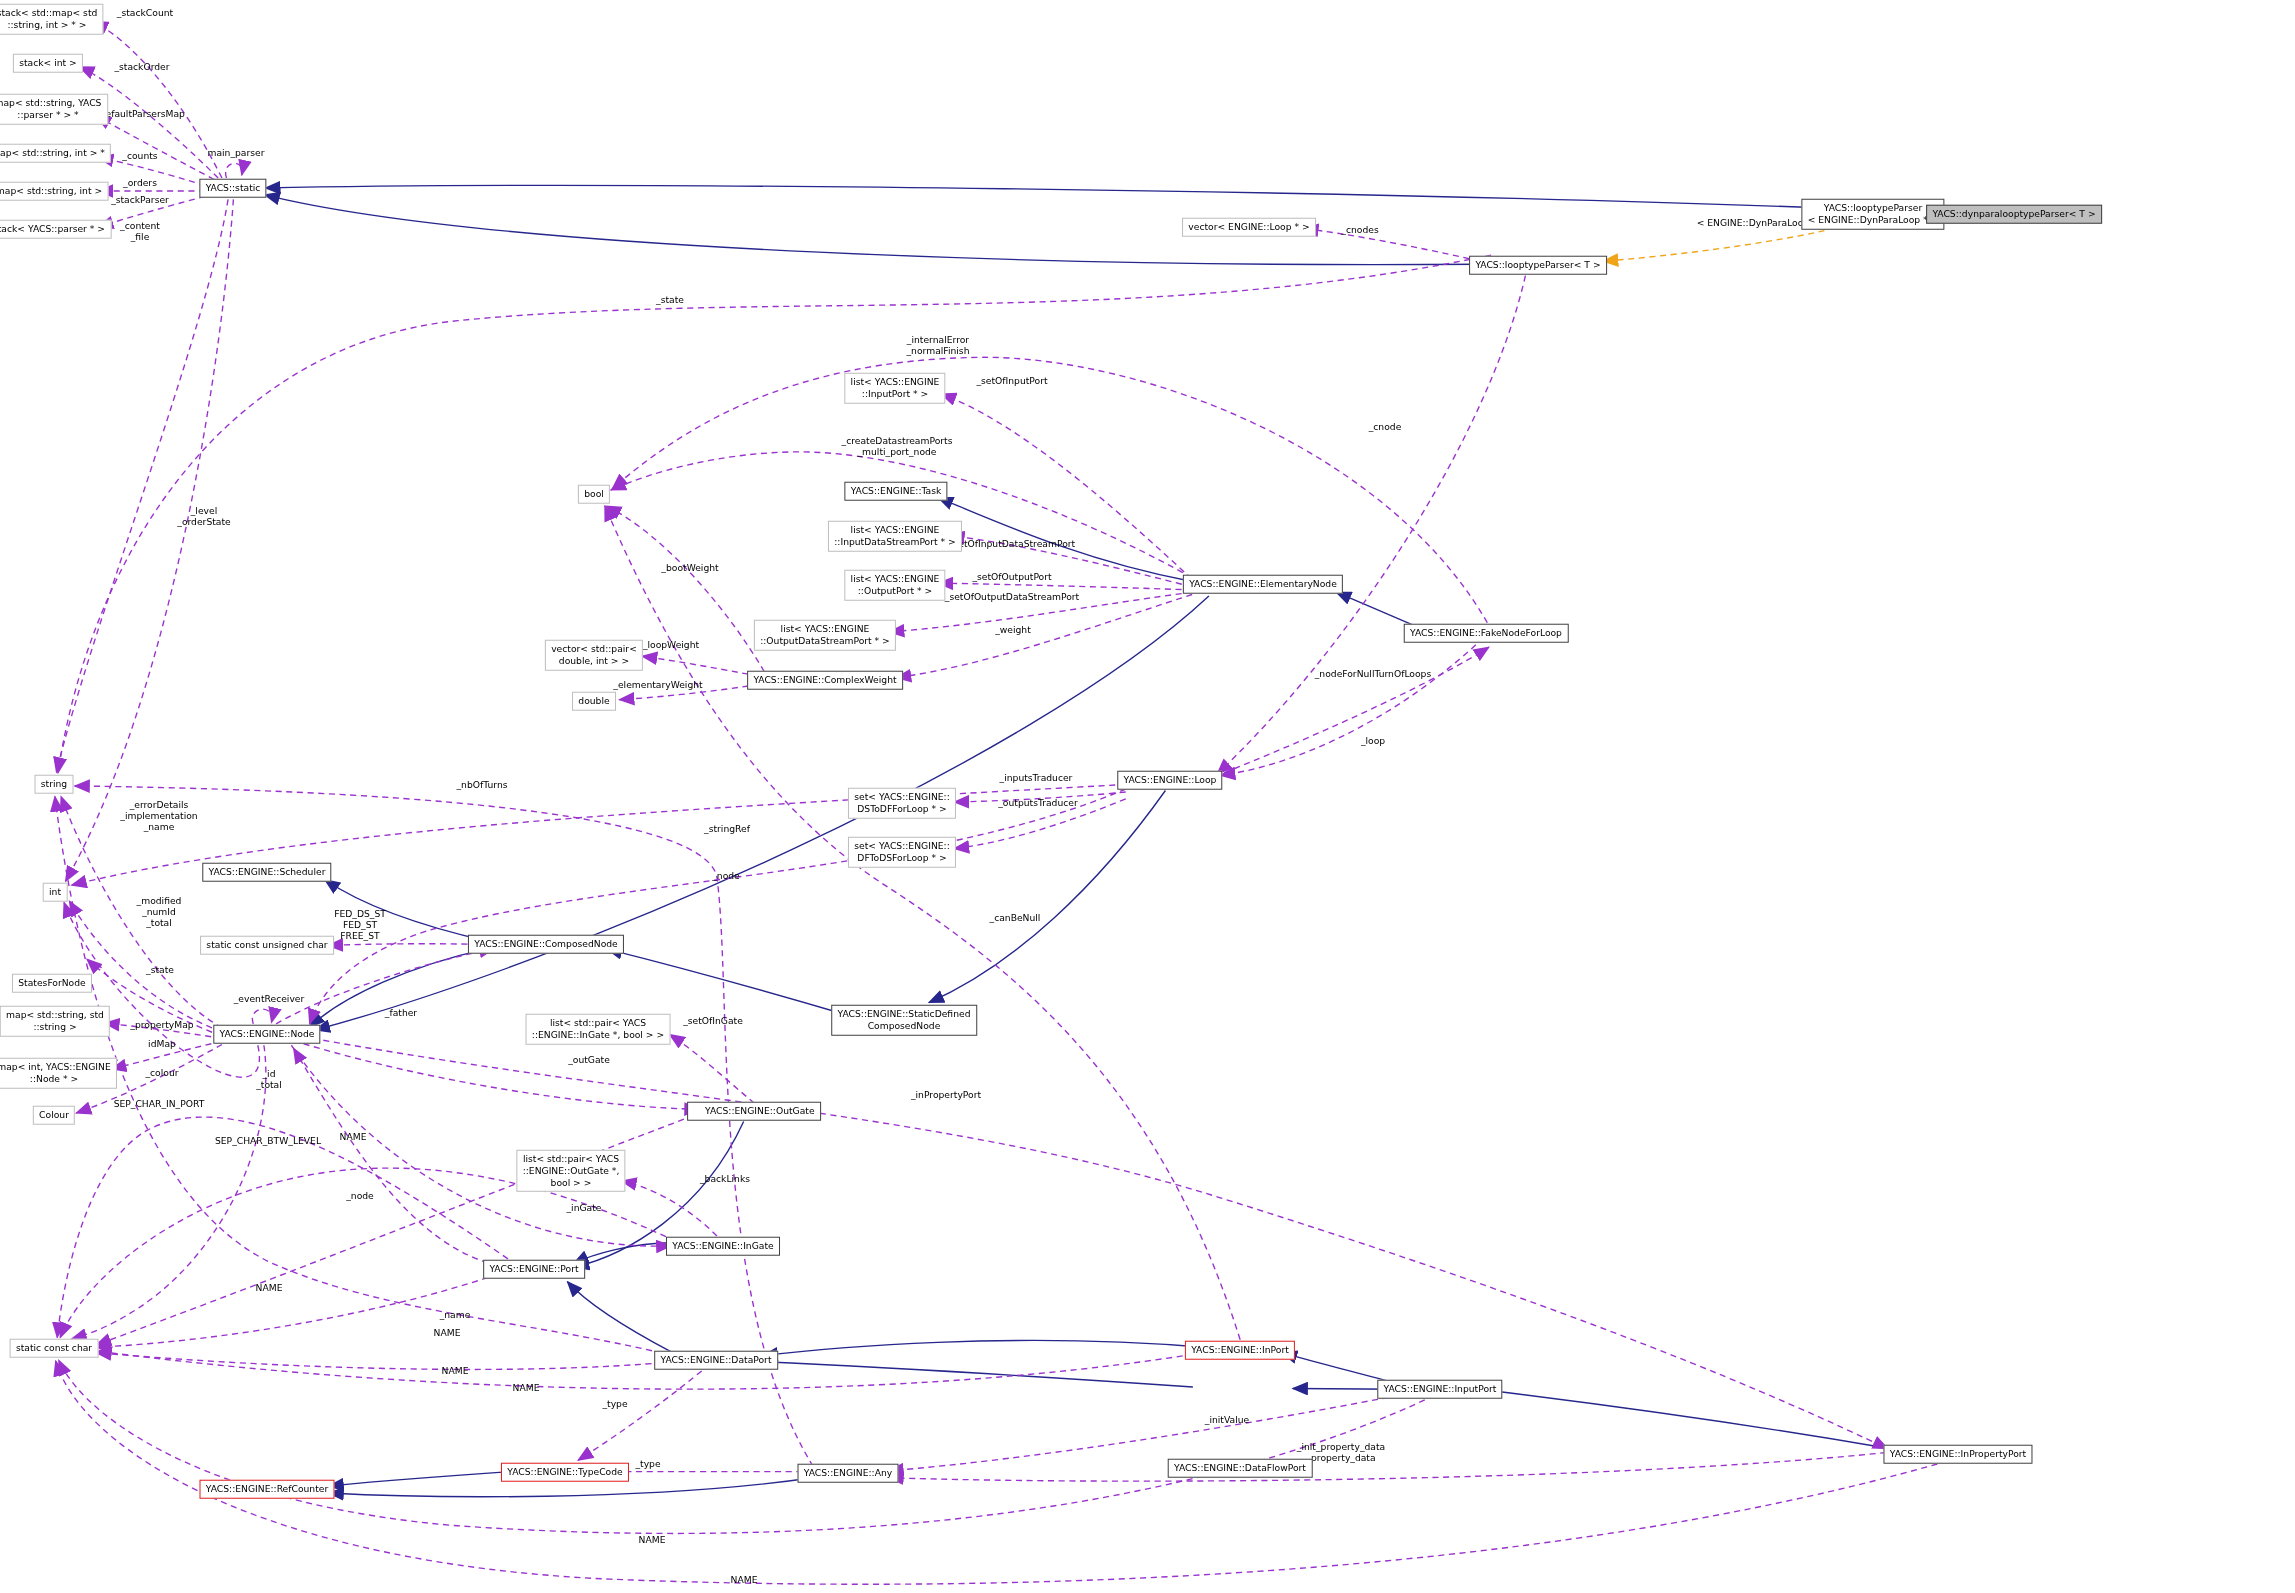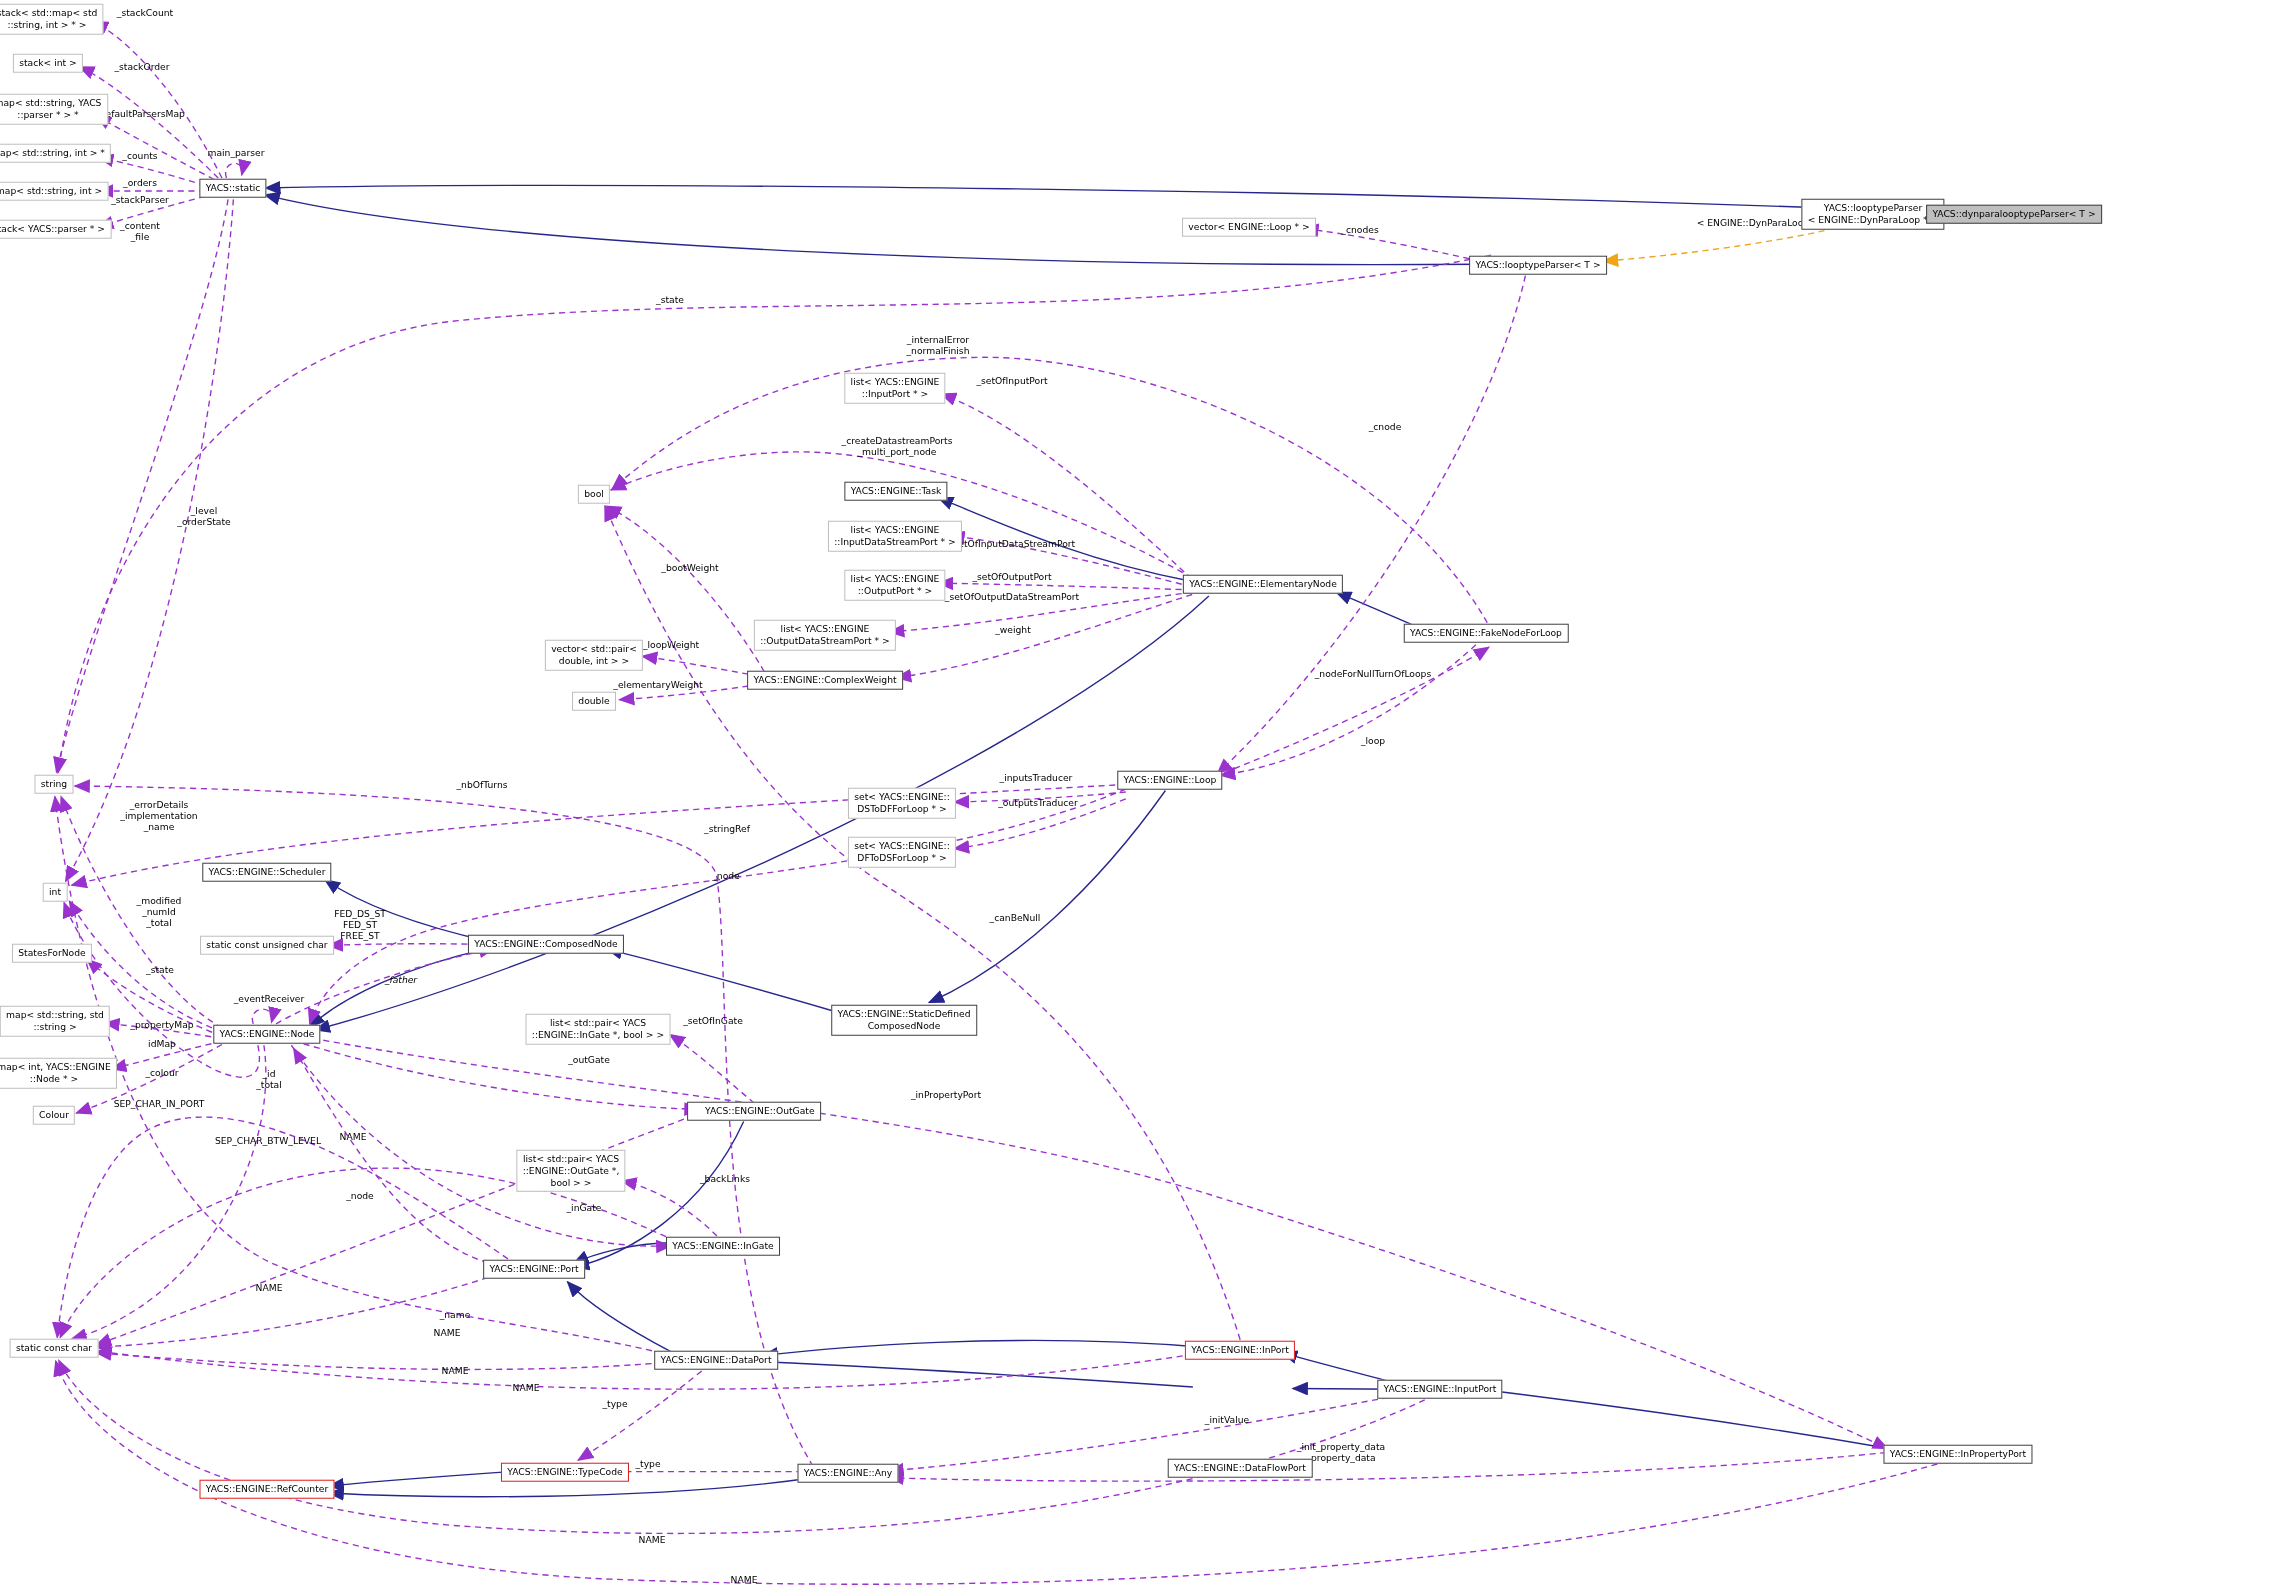--- a/index.html
+++ b/index.html
@@ -234,21 +234,21 @@
       <div class="elabel" style="left: 162px; top: 1044px;">
         <div>idMap</div>
       </div>
       <div class="elabel" style="left: 162px; top: 1073px;">
         <div>_colour</div>
       </div>
       <div class="elabel" style="left: 269px; top: 1079px;">
         <div>_id</div>
         <div>_total</div>
       </div>
-      <div class="elabel" style="left: 401px; top: 980px; font-style: italic;">
+      <div class="elabel" style="left: 401px; top: 1013px;">
         <div>_father</div>
       </div>
       <div class="elabel" style="left: 269px; top: 999px;">
         <div>_eventReceiver</div>
       </div>
       <div class="elabel" style="left: 360px; top: 925px;">
         <div>FED_DS_ST</div>
         <div>FED_ST</div>
         <div>FREE_ST</div>
       </div>
@@ -402,21 +402,21 @@
       </div>
       <div class="node plain" style="left: 54px; top: 784px;">
         <div>string</div>
       </div>
       <div class="node plain" style="left: 55px; top: 892px;">
         <div>int</div>
       </div>
       <div class="node class" style="left: 267px; top: 872px;">
         <div>YACS::ENGINE::Scheduler</div>
       </div>
-      <div class="node plain" style="left: 52px; top: 953px;">
+      <div class="node plain" style="left: 52px; top: 983px;">
         <div>StatesForNode</div>
       </div>
       <div class="node plain" style="left: 267px; top: 945px;">
         <div>static const unsigned char</div>
       </div>
       <div class="node class" style="left: 546px; top: 944px;">
         <div>YACS::ENGINE::ComposedNode</div>
       </div>
       <div class="node plain" style="left: 55px; top: 1021px;">
         <div>map&lt; std::string, std</div>

